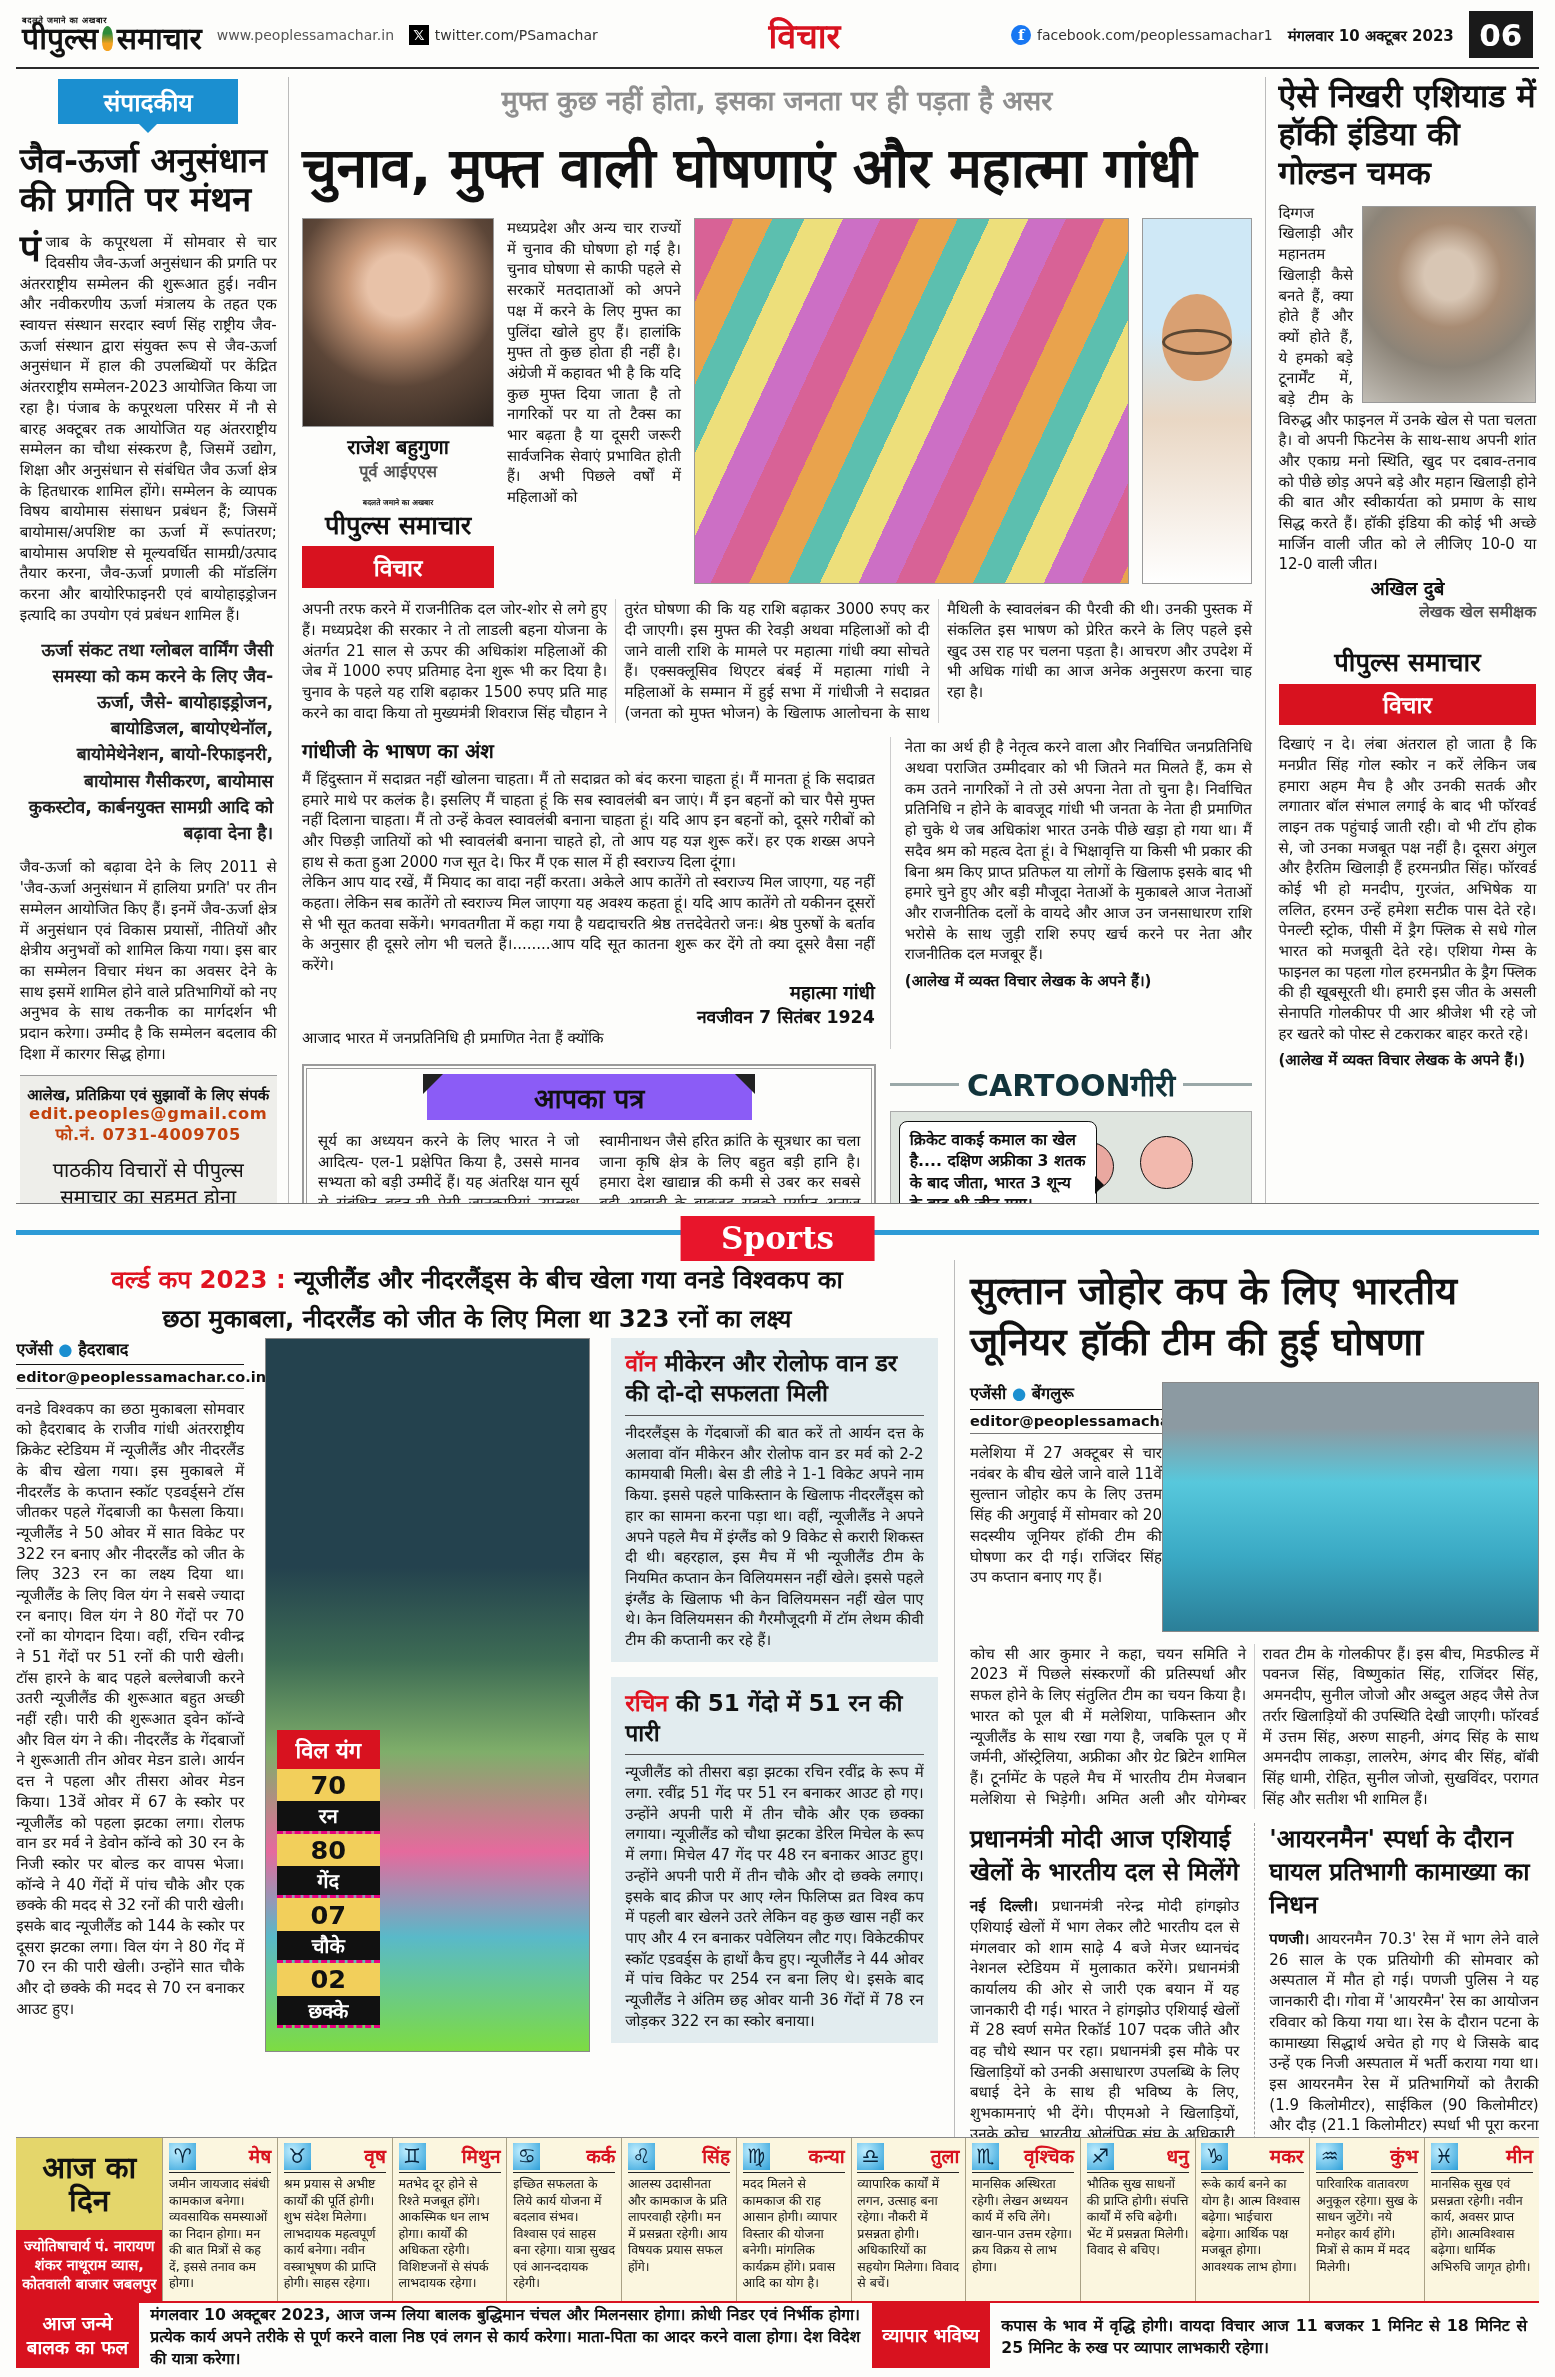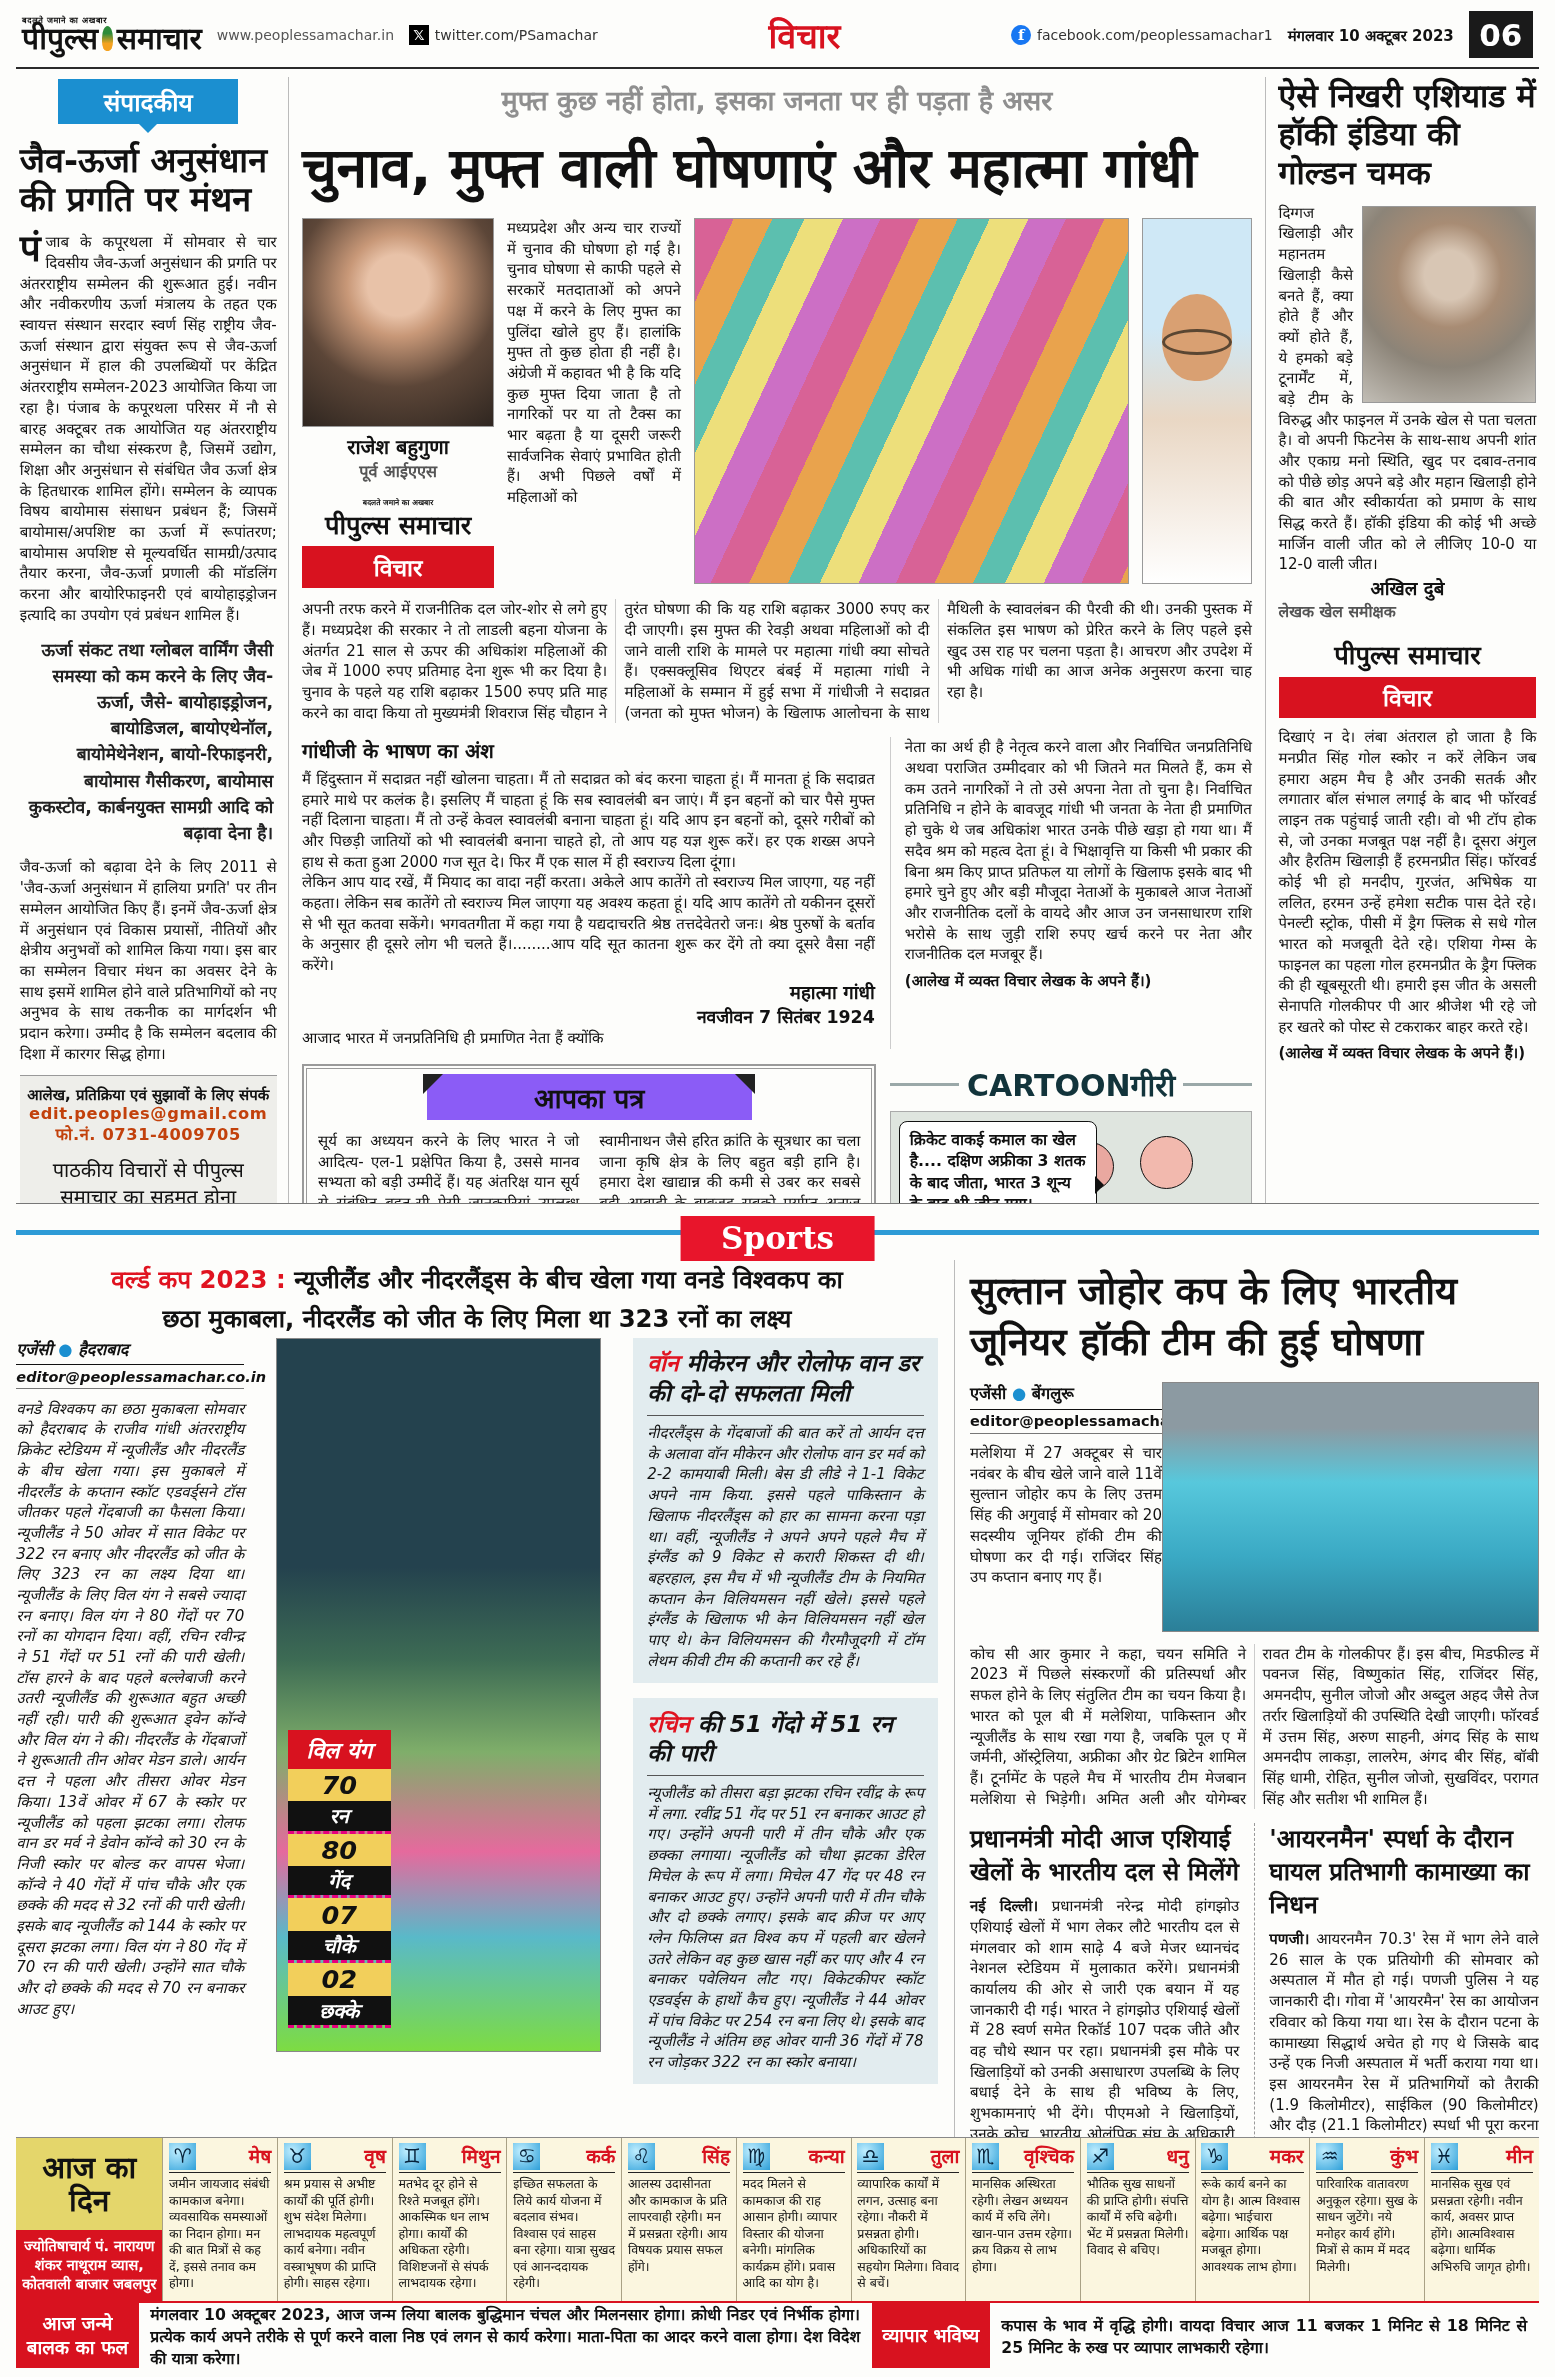--- a/index.html
+++ b/index.html
@@ -85,37 +85,37 @@
   .bubble { position:absolute; top:9.3px; left:8.1px; width:55%; background:#fff; border:1.7px solid #111; border-radius:8.1px; padding:7px 9.3px; font-size:15.7px; font-weight:bold; line-height:1.35; z-index:3; }
   .bubble:after { content:""; position:absolute; right:-16.3px; top:55%; border:9.3px solid transparent; border-left-color:#111; }
   .head1 { position:absolute; top:10%; right:38%; width:49px; height:49px; border-radius:50%; background:#e9a8a0; border:1.7px solid #111; z-index:2; }
   .head2 { position:absolute; top:8%; right:16%; width:53px; height:53px; border-radius:50%; background:#f2b9ae; border:1.7px solid #111; z-index:2; }
 
   .right-col { width:274px; padding:0 2.3px 0 12.8px; border-left:0.6px solid #bbb; }
   .asiad-head { font-size:32px; font-weight:bold; line-height:1.2; margin-bottom:10.5px; }
   .asiad-photo { width:174px; height:197px; float:right; margin:3.5px 0 4.6px 9.3px;
       background:radial-gradient(circle at 50% 35%, #d8c6b4 0 16%, #a88c74 34%, #8c8478 60%, #c2beb6 100%); border:0.6px solid #999; }
   .asiad-cap1 { text-align:center; font-size:18.6px; font-weight:bold; clear:right; }
-  .asiad-cap2 { text-align:left; font-size:15.7px; font-weight:bold; color:#555; margin-bottom:15px; }
+  .asiad-cap2 { text-align:right; font-size:15.7px; font-weight:bold; color:#555; margin-bottom:22px; }
 
   
   .sports-sec { border-top:1.2px solid #777; position:relative; height:934px; overflow:hidden; }
   .sports-band { position:relative; height:50px; }
   .sports-line { position:absolute; top:25.6px; left:0; right:0; height:5.2px; background:#2e9bd6; }
   .sports-badge { position:absolute; left:50%; transform:translateX(-50%); top:12px; background:#e8152b; color:#fff;
       font-family:"DejaVu Serif","Liberation Serif",serif; font-weight:bold; font-size:31px; padding:3.5px 41px 5.8px; }
   .sports-body { display:flex; gap:16.3px; padding-top:5.8px; }
   .cricket { flex:1.62; }
   .wc-strap { text-align:center; font-size:24.4px; font-weight:bold; line-height:1.6; width:82%; margin:0 auto; }
   .wc-red { color:#e01320; }
   .wc-head { text-align:center; font-size:71px; font-weight:bold; letter-spacing:-1.2px; margin:15px 0 17.4px; }
   .byline { font-size:16.3px; font-weight:bold; }
   .byline .dot { color:#1b8fd0; }
   .by-mail { font-size:14.5px; font-weight:bold; border-top:1.7px solid #111; border-bottom:0.6px solid #777; padding:3.5px 0; margin:4.6px 0 9.3px; }
-  .wc-cols { display:flex; gap:32px;font-style:italic; }
+  .wc-cols { display:flex; gap:21px; }
   .wc-text { width:228px; flex:none; }
   .bats { width:325px; flex:none; height:714px; position:relative; border:0.6px solid #888;
       background:linear-gradient(180deg,#24424e 0 32%,#3d6b54 45%,#7fae6a 58%,#e56a9d 72%,#59b9c9 84%,#7ddc42 100%); }
   .stats { position:absolute; left:10.5px; bottom:23px; width:103px; }
   .stats-title { background:#d8121f; color:#fff; text-align:center; font-size:22px; font-weight:bold; padding:4.6px 0; }
   .stat-row { border-bottom:3.5px dashed #e6007e; }
   .stat-num { background:#f2cf5b; font-size:25.6px; font-weight:bold; text-align:center; padding:1.2px 0; }
   .stat-lbl { background:#111; color:#fff; font-size:20px; font-weight:bold; text-align:center; padding:1.2px 0; }
   .wc-sub { flex:1; display:flex; flex-direction:column; gap:15px; }
   .subbox { background:#e2ecef; padding:11.6px 14px; }

